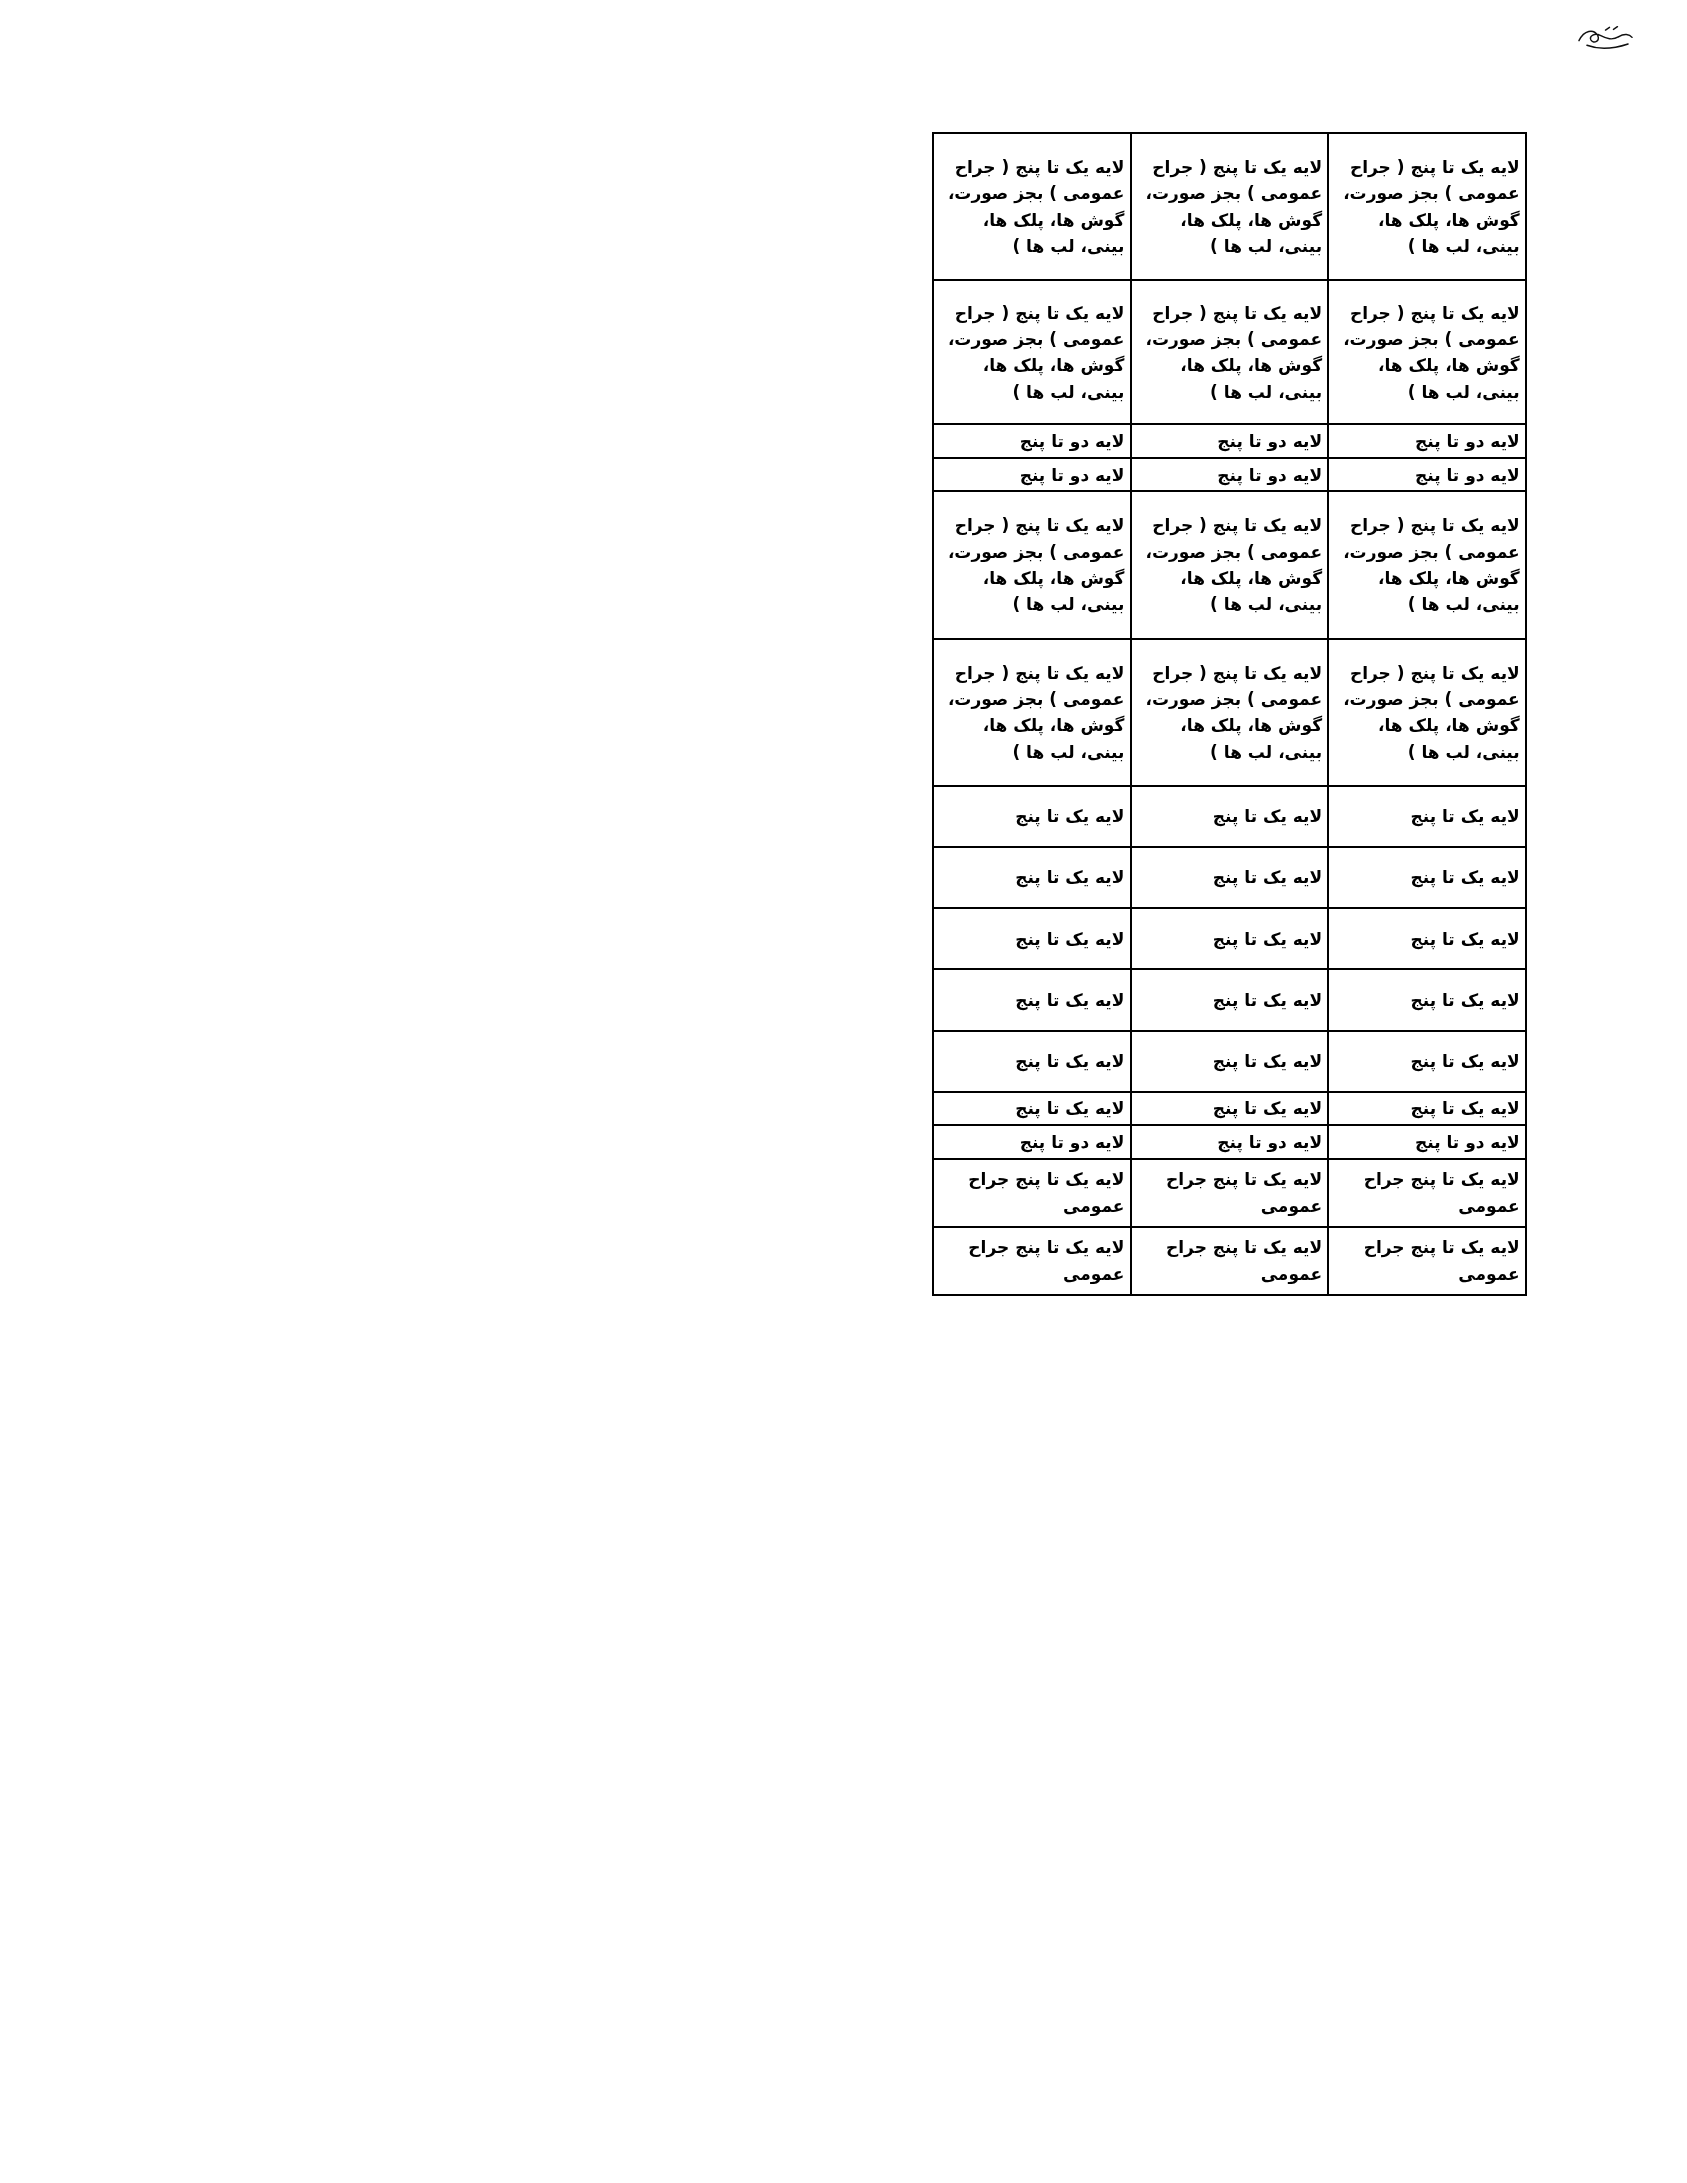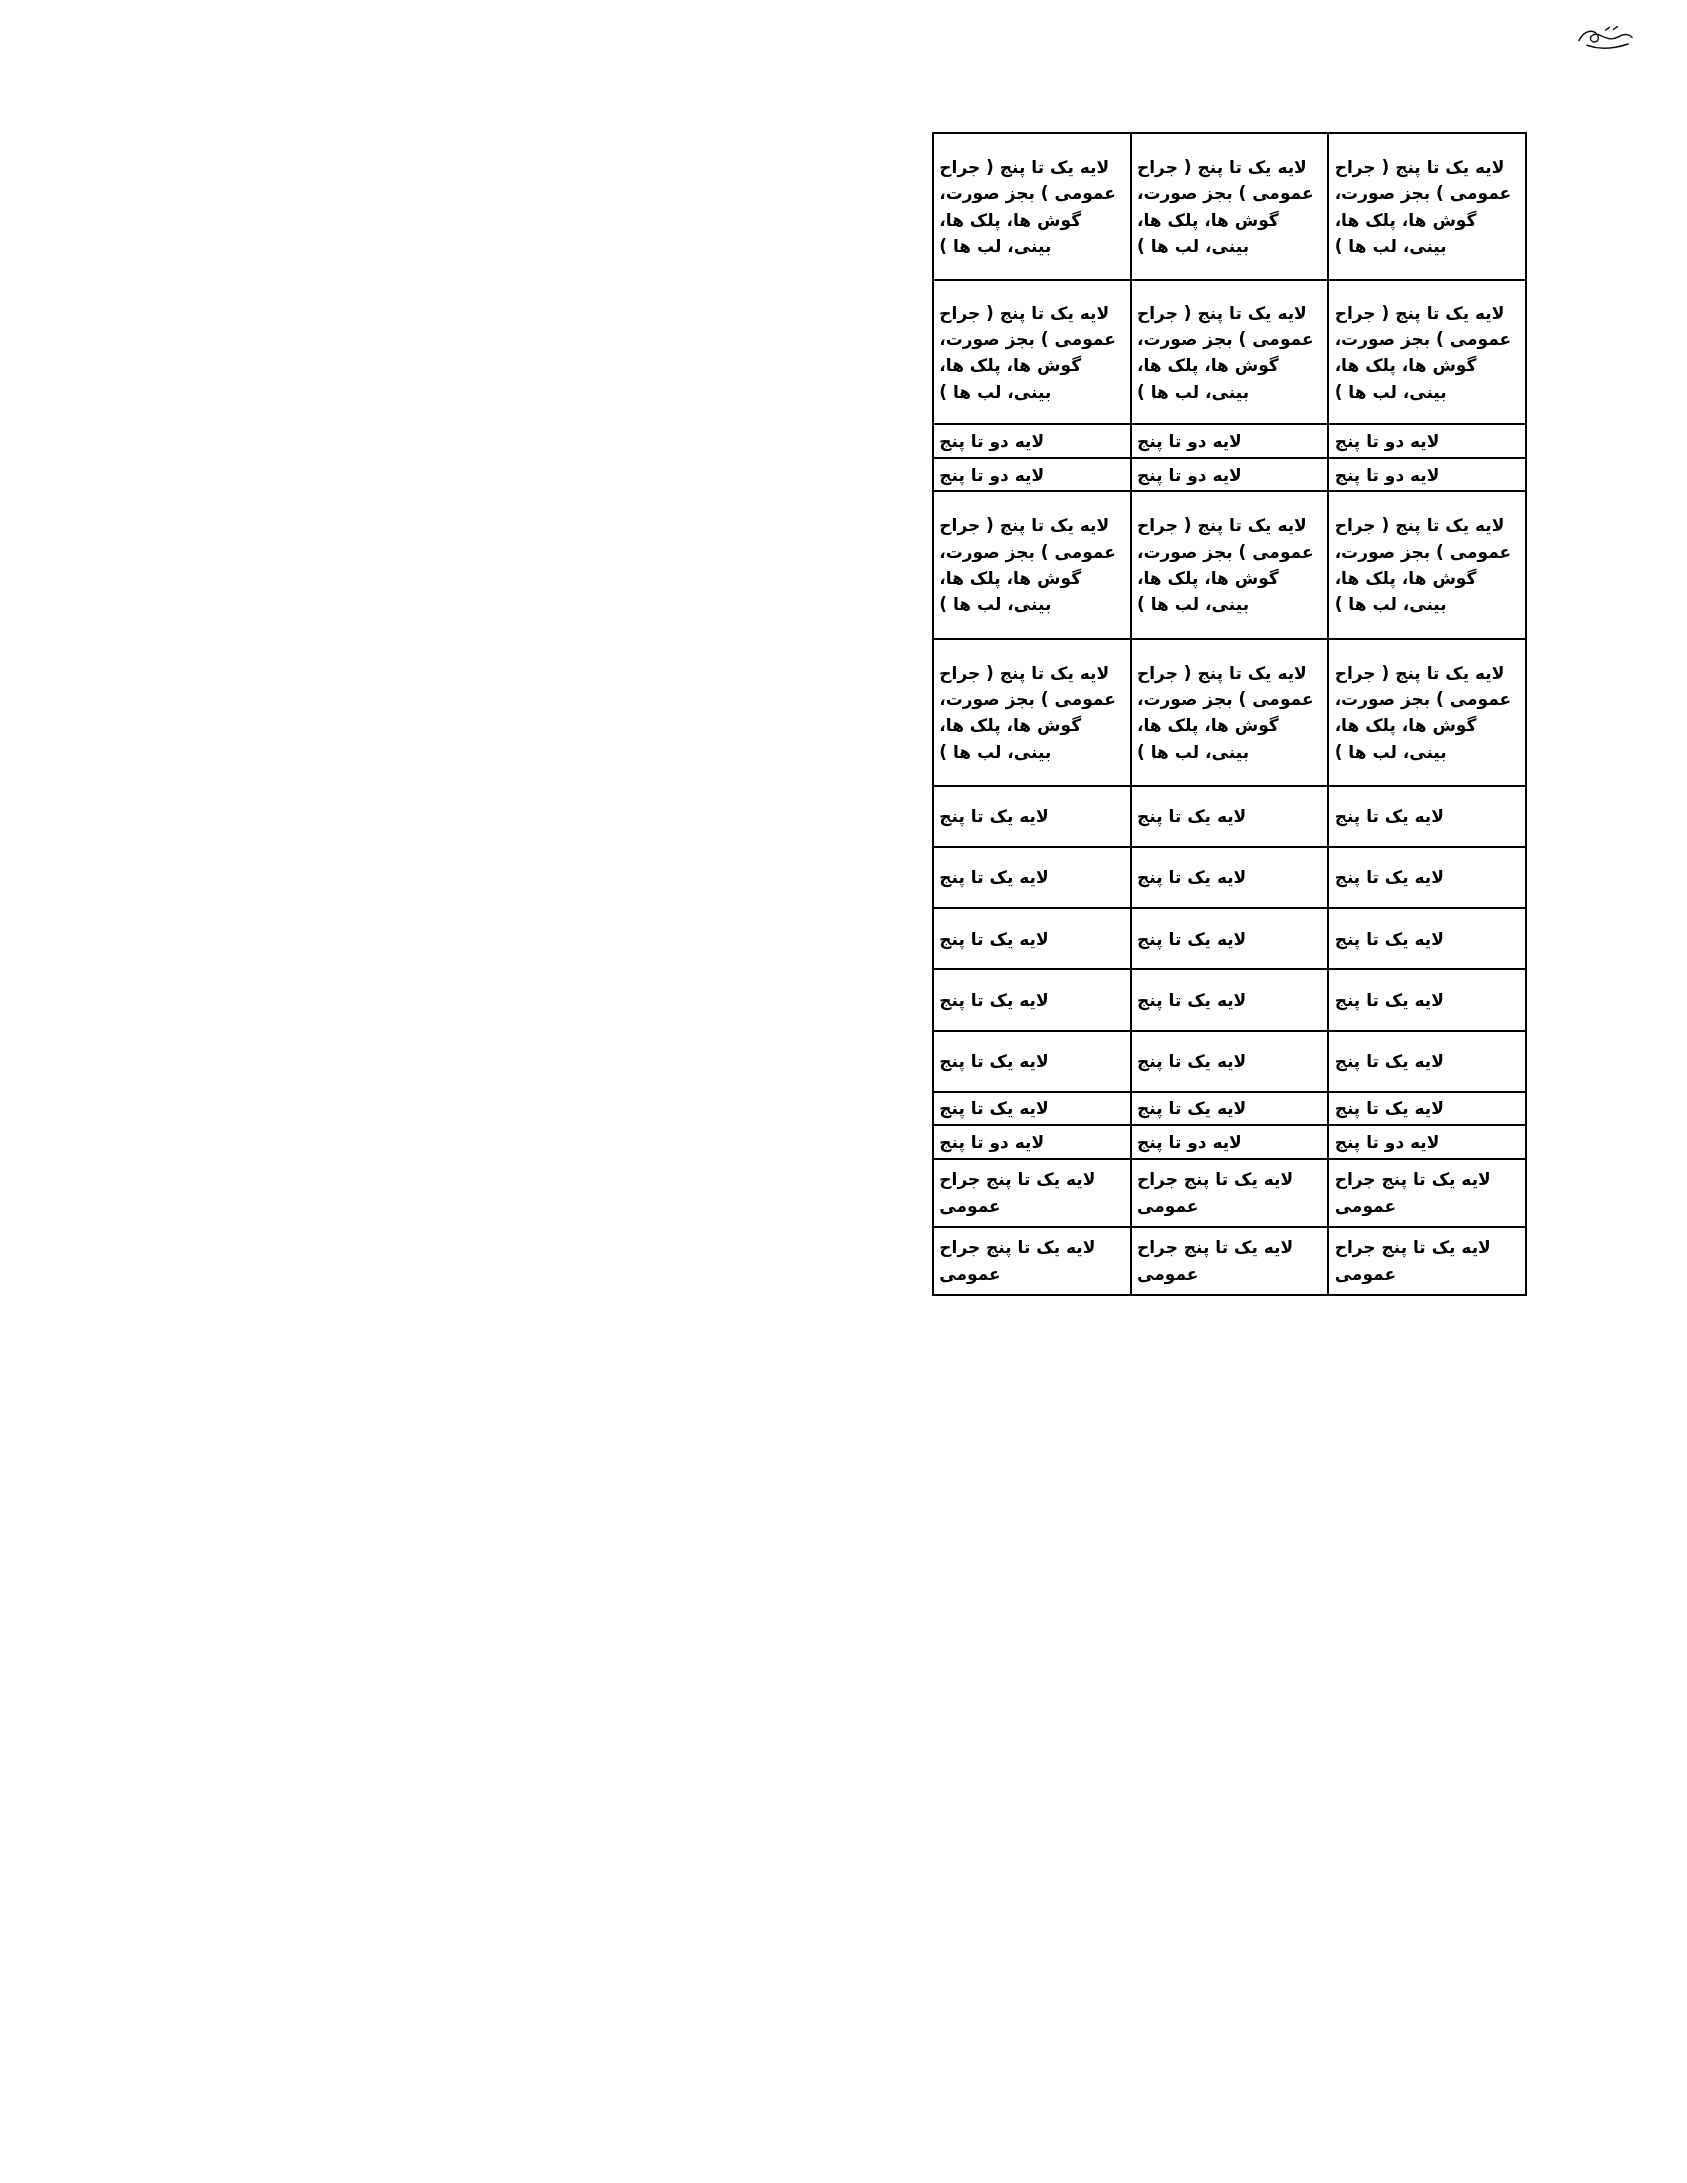--- a/index.html
+++ b/index.html
@@ -34,21 +34,21 @@
     position: absolute;
     top: 132px;
     left: 932px;          
     width: 595px;
     border-collapse: collapse;
     table-layout: fixed;
     direction: rtl;
   }
   .doc-table td {
     border: 2px solid #000000;
-    text-align: left;
+    text-align: right;
     vertical-align: middle;
     font-size: 17px;
     line-height: 1.55;
     font-weight: bold;
     padding: 6.6px 5.3px;
     word-wrap: break-word;
   }
   
   .doc-table col.c1 { width: 33.33%; }
   .doc-table col.c2 { width: 33.33%; }

